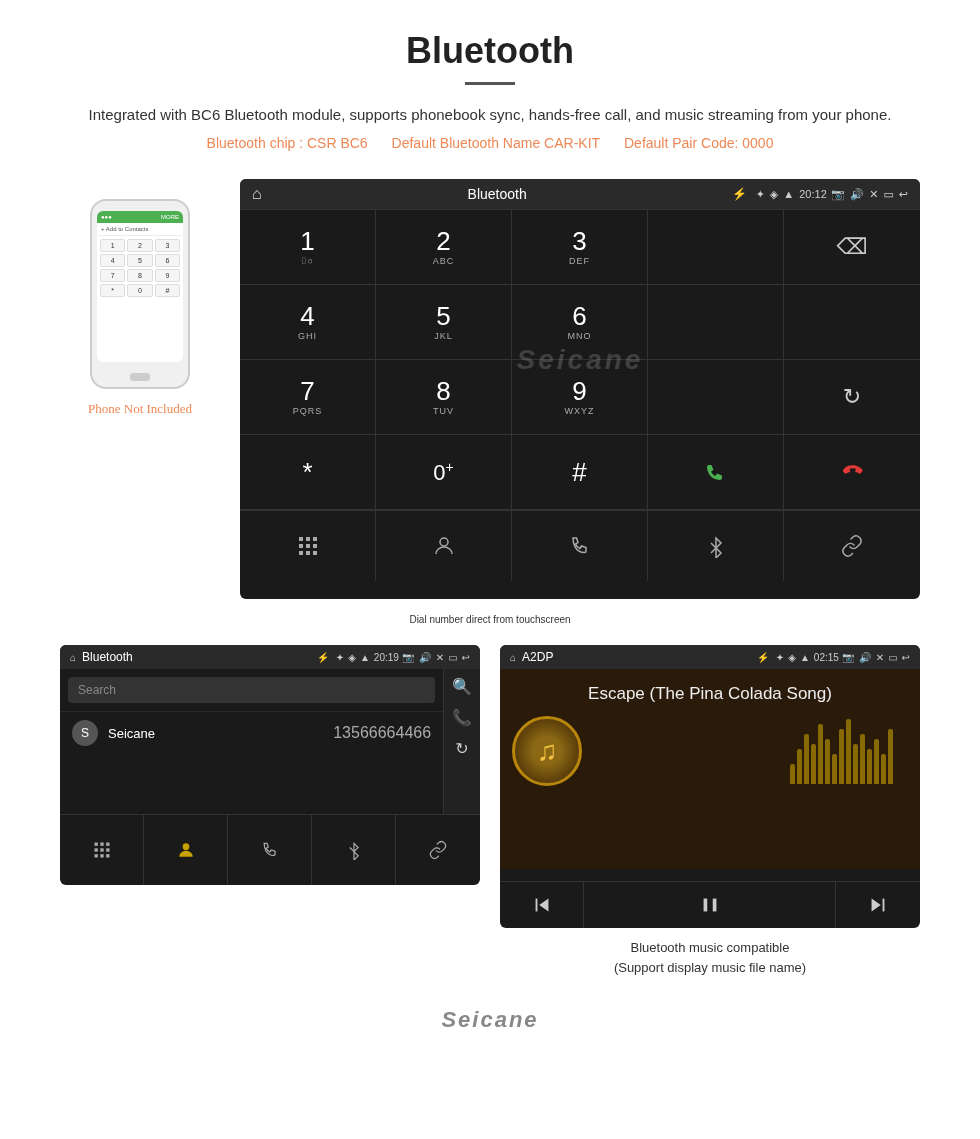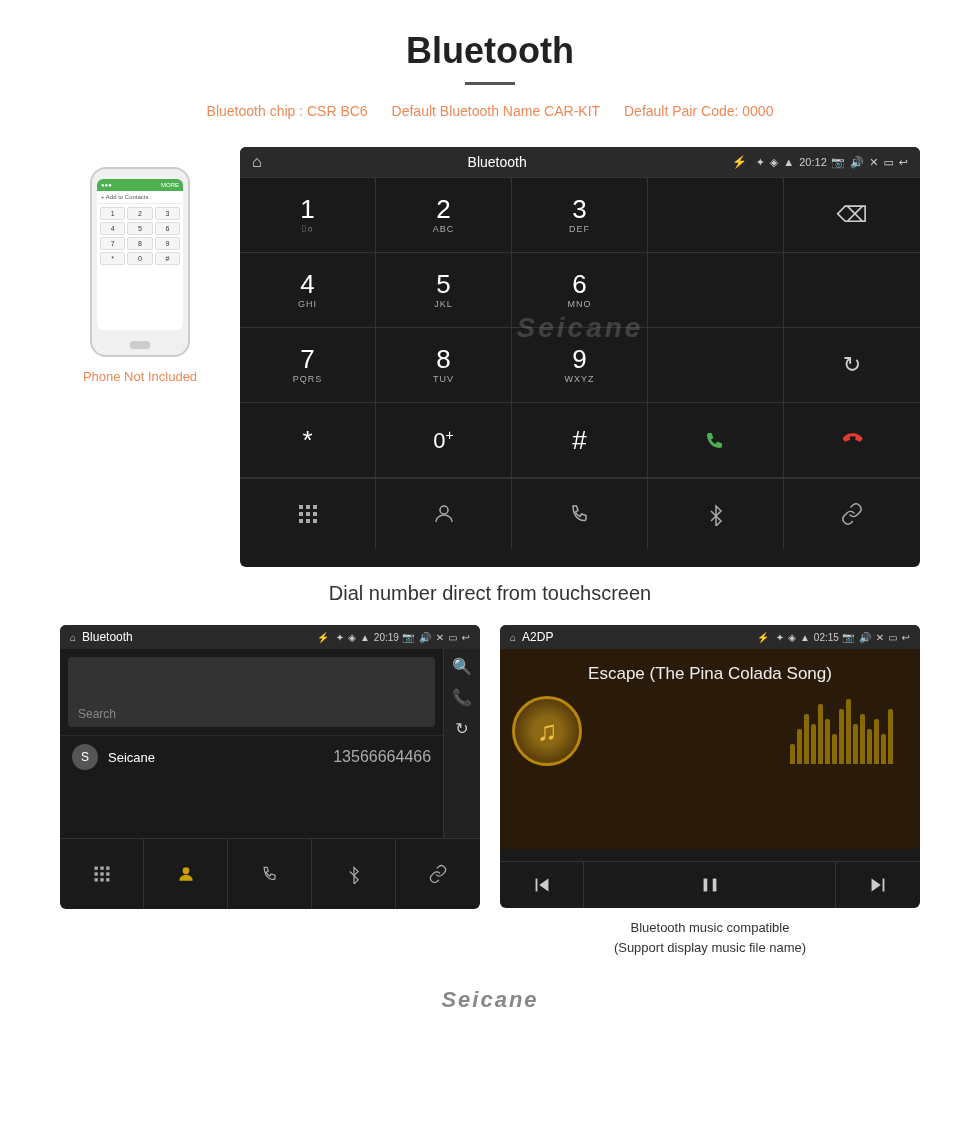--- a/index.html
+++ b/index.html
@@ -111,20 +111,21 @@
       transform: translateX(-50%);
       width: 20px;
       height: 8px;
       border-radius: 3px;
       background: #ccc;
     }
     .phone-not-included {
       font-size: 13px;
       color: #e85;
       text-align: center;
+      font-family: Liberation Serif, serif;
     }
 
     
     .dial-screen {
       flex: 1;
       background: #1a1a1a;
       border-radius: 6px;
       overflow: hidden;
       min-height: 420px;
     }
@@ -213,21 +214,21 @@
       font-style: italic;
       color: rgba(180,180,180,0.25);
       font-weight: bold;
       letter-spacing: 3px;
       pointer-events: none;
       white-space: nowrap;
     }
 
     .dial-caption {
       text-align: center;
-      font-size: 20px;
+      font-size: 10px;
       color: #333;
       padding: 10px 0 20px;
     }
 
     
     .bottom-section {
       display: flex;
       gap: 20px;
       padding: 0 60px 20px;
     }
@@ -384,20 +385,21 @@
       font-weight: bold;
       letter-spacing: 2px;
     }
   </style>
 </head>
 <body>
 
 <div class="page-header">
   <h1 class="page-title">Bluetooth</h1>
   <div class="title-divider"></div>
+  <p class="page-desc">Integrated with BC6 Bluetooth module, supports phonebook sync, hands-free call, and music streaming from your phone.</p>
   <p class="page-specs">
     <span class="spec-item">Bluetooth chip : CSR BC6</span>
     <span class="spec-item">Default Bluetooth Name CAR-KIT</span>
     <span class="spec-item">Default Pair Code: 0000</span>
   </p>
 </div>
 
 <div class="dial-section">
 
   <div class="phone-sidebar">
@@ -579,21 +581,21 @@
           <span>🔊</span>
           <span>✕</span>
           <span>▭</span>
           <span>↩</span>
         </div>
       </div>
 
       <div style="display:flex; position:relative;">
         <div style="flex:1;">
           <div class="phonebook-search">
-            <span style="color:#888;margin-top:44px;">Search</span>
+            <span style="color:#888;">Search</span>
           </div>
           <div class="phonebook-contact">
             <div class="contact-letter">S</div>
             <span>Seicane</span>
             <span class="contact-number">13566664466</span>
           </div>
           <div style="height:60px;"></div>
         </div>
 
         <div style="display:flex;flex-direction:column;align-items:center;padding:8px 8px;gap:12px;border-left:1px solid #333;background:#222;">

